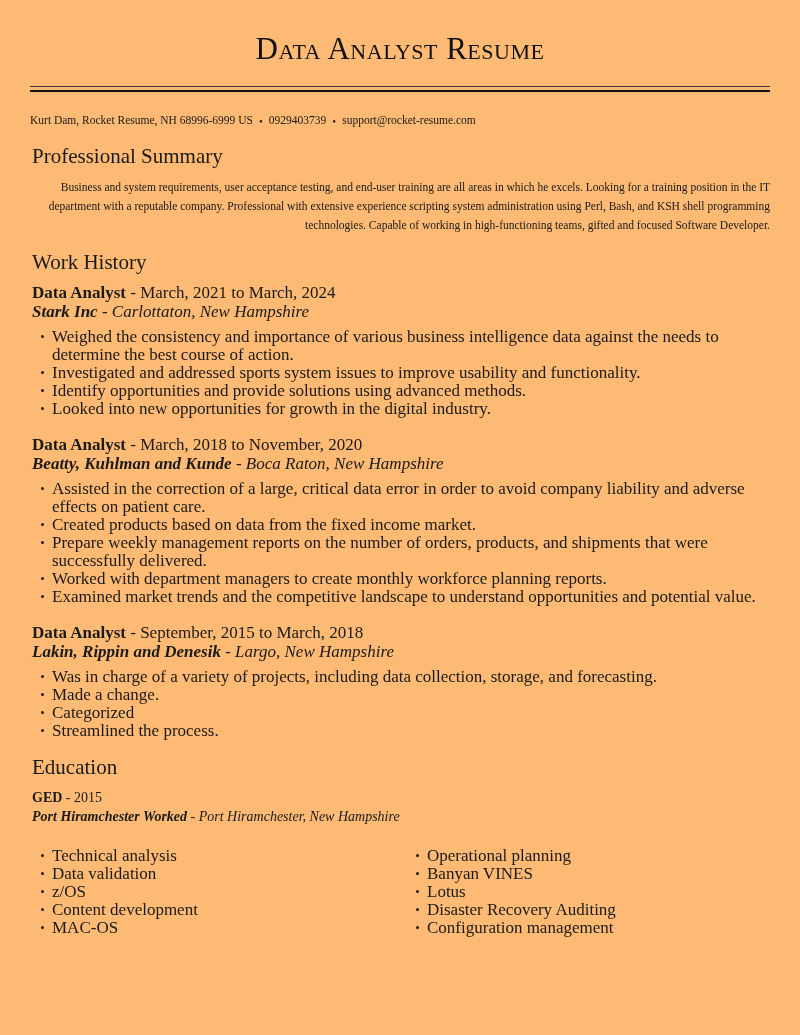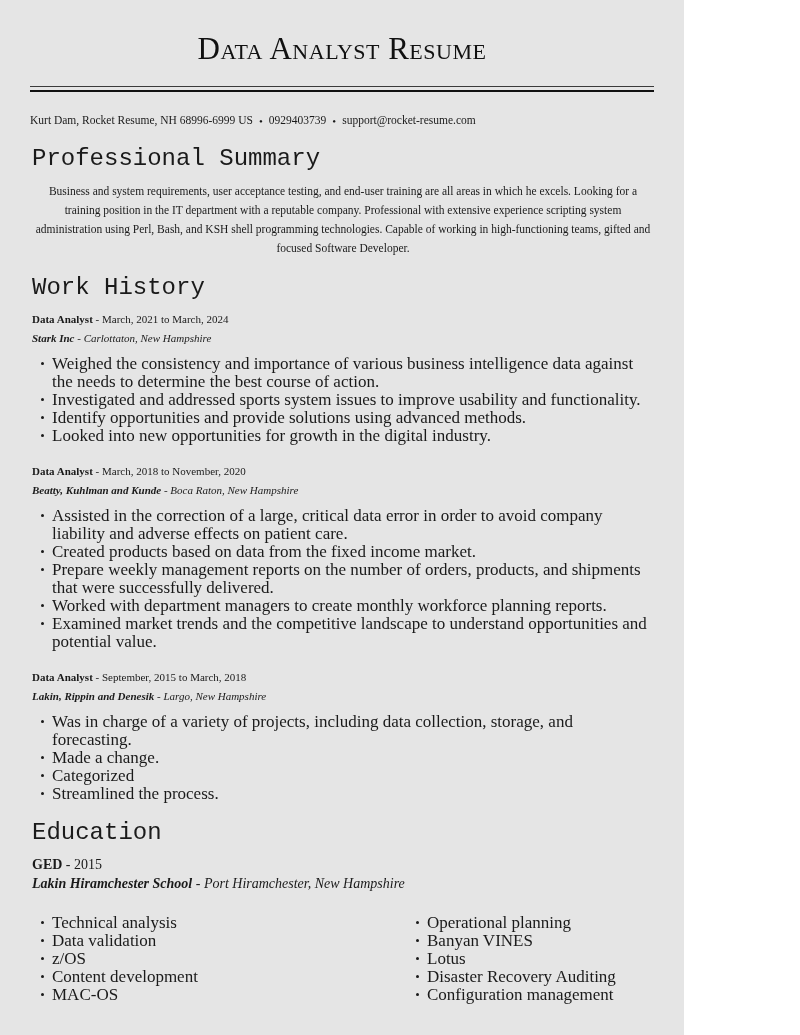--- a/index.html
+++ b/index.html
@@ -8,24 +8,24 @@
     background: #ffffff;
   }
   body {
     width: 800px;
     height: 1035px;
     font-family: "Liberation Serif", "DejaVu Serif", serif;
     color: #1a1a1a;
     -webkit-font-smoothing: antialiased;
   }
   .page {
-    width: 684px;
+    width: 800px;
     height: 1035px;
     position: relative;
-    background: #e5e5e5;
+    background: #fdba74;
     box-sizing: border-box;
     padding: 0 30px;
   }
 
   
   .resume-title {
     text-align: center;
     font-family: "Liberation Serif", "DejaVu Serif", serif;
     font-variant: small-caps;
     font-size: 31px;
@@ -61,44 +61,44 @@
     padding: 0 6px;
     font-size: 11px;
     vertical-align: middle;
   }
 
   
   .section {
     margin-top: 14px;
   }
   .section-heading {
-    font-family: Liberation Mono, monospace;
-    font-size: 24px;
+    font-family: Liberation Serif, serif;
+    font-size: 21px;
     font-weight: 400;
     color: #1a1a1a;
     margin: 0 0 7px 2px;
     line-height: 1.3;
   }
   .summary-text {
     font-size: 11.5px;
     line-height: 19px;
     margin: 0 0 0 2px;
-    text-align: center;
+    text-align: right;
     color: #1a1a1a;
   }
 
   
   .job {
     margin-top: 2px;
   }
   .job + .job {
     margin-top: 17px;
   }
   .job-line {
-    font-size: 11px;
+    font-size: 17px;
     line-height: 19px;
     margin-left: 2px;
     color: #1a1a1a;
   }
   .job-title {
     font-weight: bold;
   }
   .job-dash {
     font-weight: normal;
   }
@@ -251,21 +251,21 @@
 
   <div class="section">
     <h2 class="section-heading">Education</h2>
     <div>
       <div class="edu-line">
         <span class="edu-degree">GED</span>
         <span>-</span>
         <span>2015</span>
       </div>
       <div class="edu-line">
-        <span class="edu-school">Lakin Hiramchester School</span>
+        <span class="edu-school">Port Hiramchester Worked</span>
         <span>-</span>
         <span class="edu-location">Port Hiramchester, New Hampshire</span>
       </div>
     </div>
   </div>
 
   <div class="section">
     <div class="skills-wrap">
       <div class="skills-col col-left">
         <ul class="bullets">

